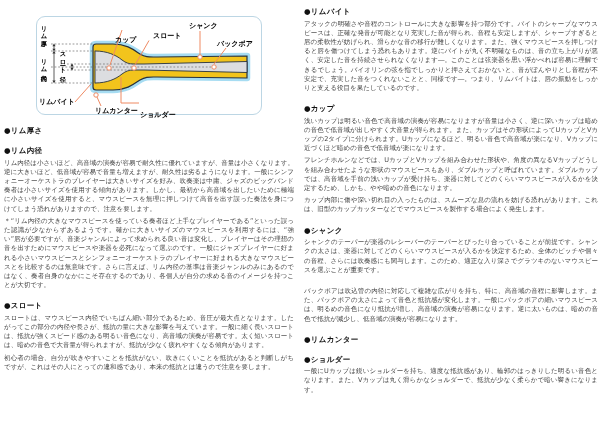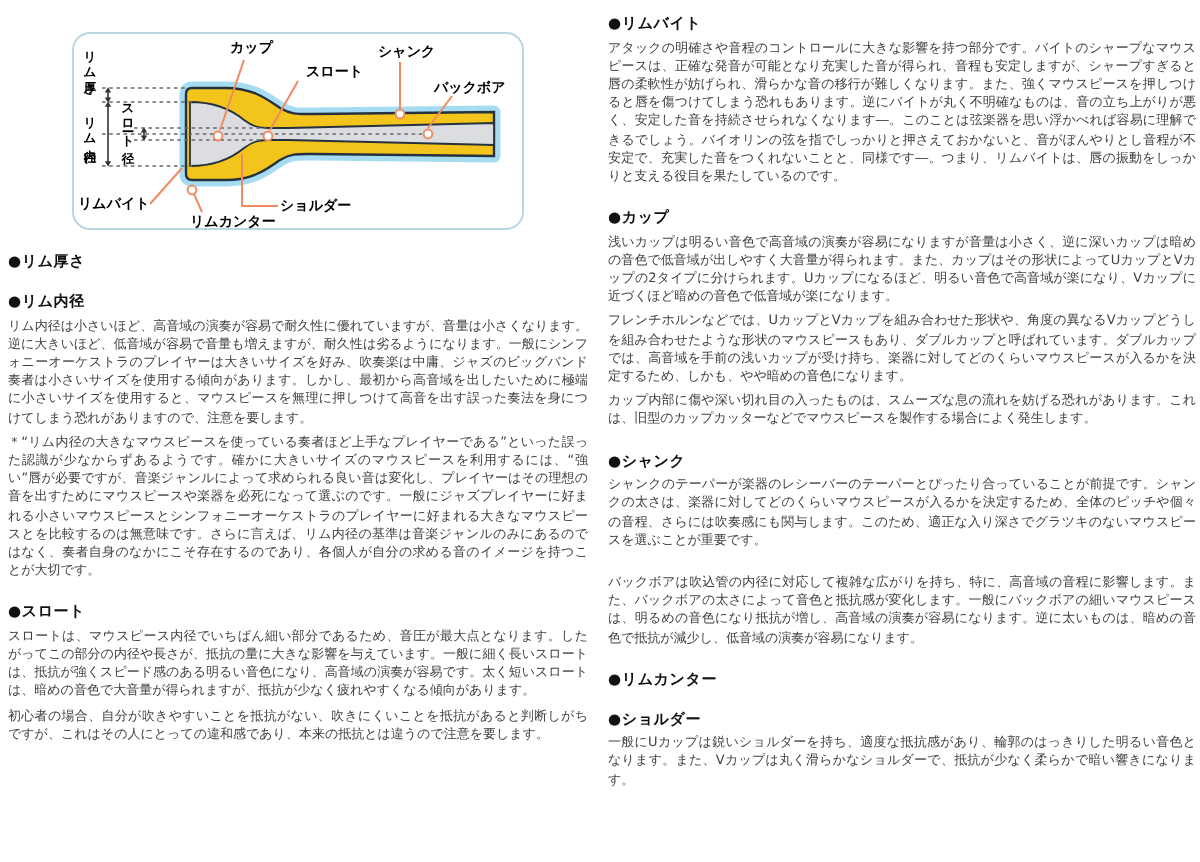--- a/index.html
+++ b/index.html
@@ -82,27 +82,27 @@
       </g>
       <g>
         <circle class="anchor" cx="72" cy="51" r="2.2"></circle>
         <circle class="anchor" cx="97" cy="51" r="2.2"></circle>
         <circle class="anchor" cx="163" cy="40" r="2.2"></circle>
         <circle class="anchor" cx="177" cy="50" r="2.2"></circle>
         <circle class="anchor" cx="59" cy="78" r="2.2"></circle>
       </g>
     </svg>
 
-    <div class="dlabel" style="left:78px;  top:3px;">カップ</div>
+    <div class="dlabel" style="left:78px;  top:19px;">カップ</div>
     <div class="dlabel" style="left:116px; top:15px;">スロート</div>
     <div class="dlabel" style="left:152px; top:5px;">シャンク</div>
     <div class="dlabel" style="left:180px; top:23px;">バックボア</div>
     <div class="dlabel" style="left:2px;   top:81px;">リムバイト</div>
     <div class="dlabel" style="left:58px;  top:90px;">リムカンター</div>
-    <div class="dlabel" style="left:103px; top:82px;">ショルダー</div>
+    <div class="dlabel" style="left:103px; top:94px;">ショルダー</div>
 
     <div class="vlabel" style="left:2px;  top:4px;">リム厚さ</div>
     <div class="vlabel" style="left:2px;  top:37px;">リム内径</div>
     <div class="vlabel" style="left:21px; top:30px;">スロート径</div>
   </div>
 
   <div class="section">
     <div class="heading">●リム厚さ</div>
   </div>
 

